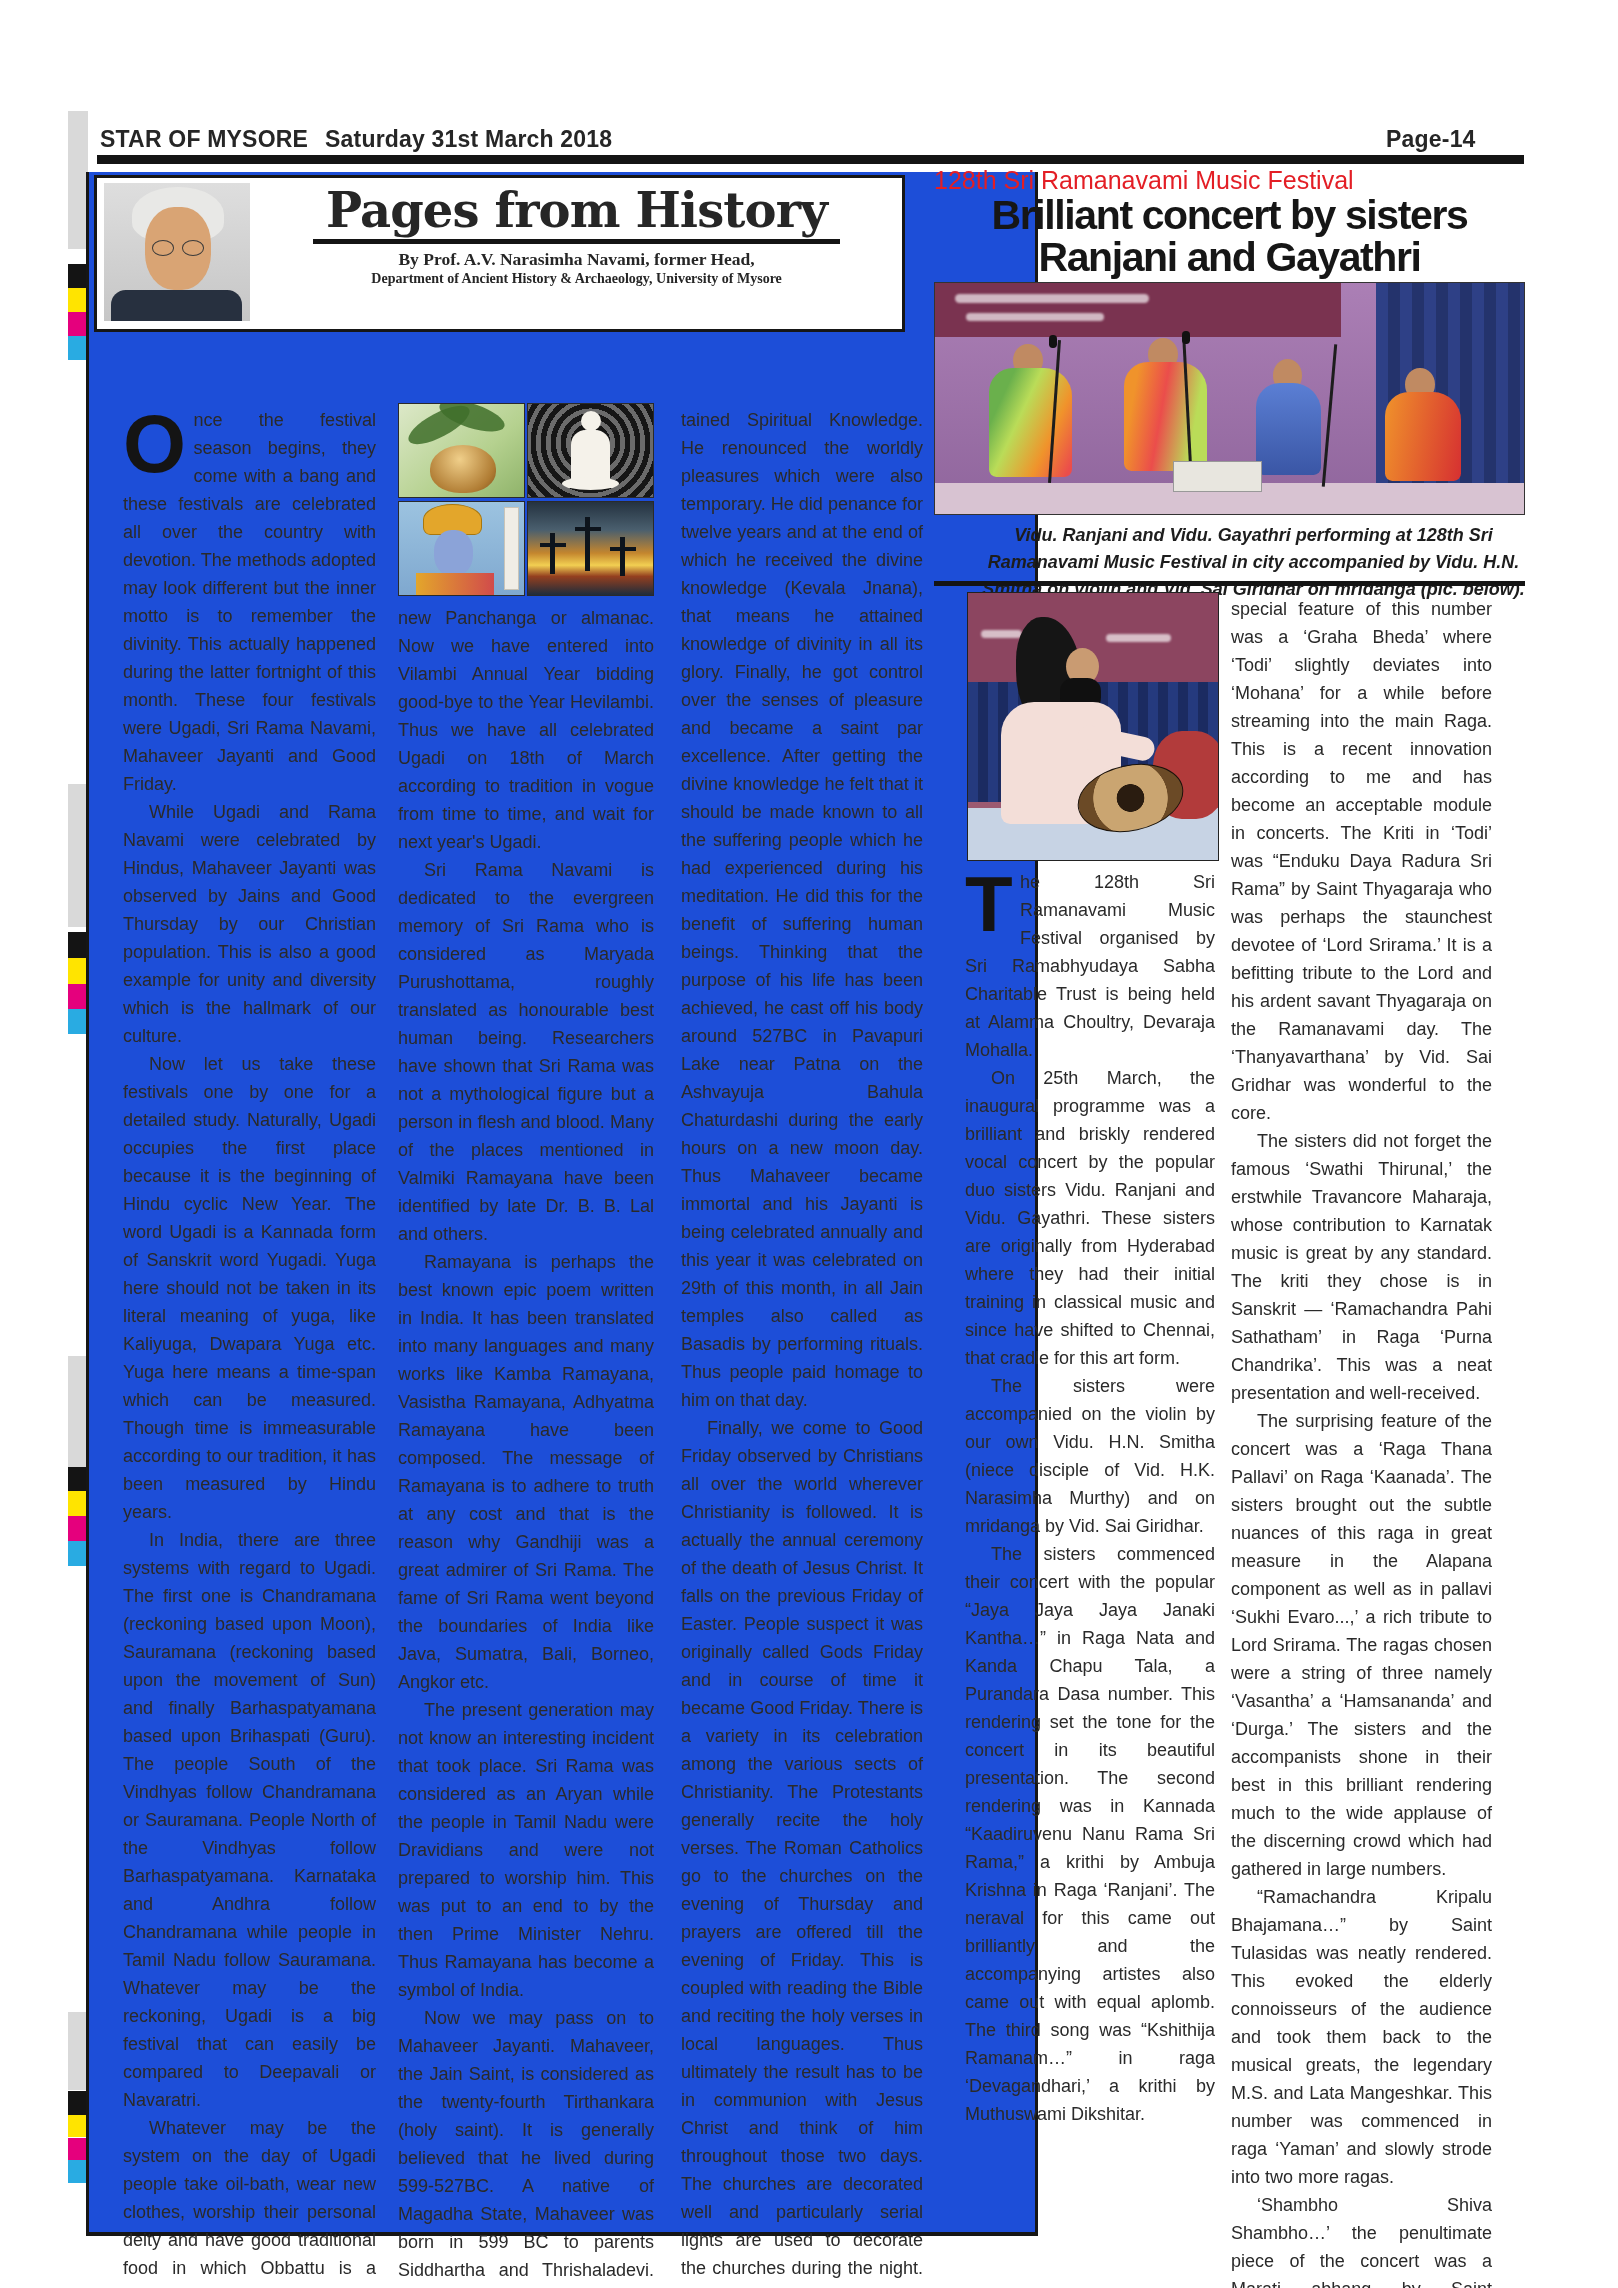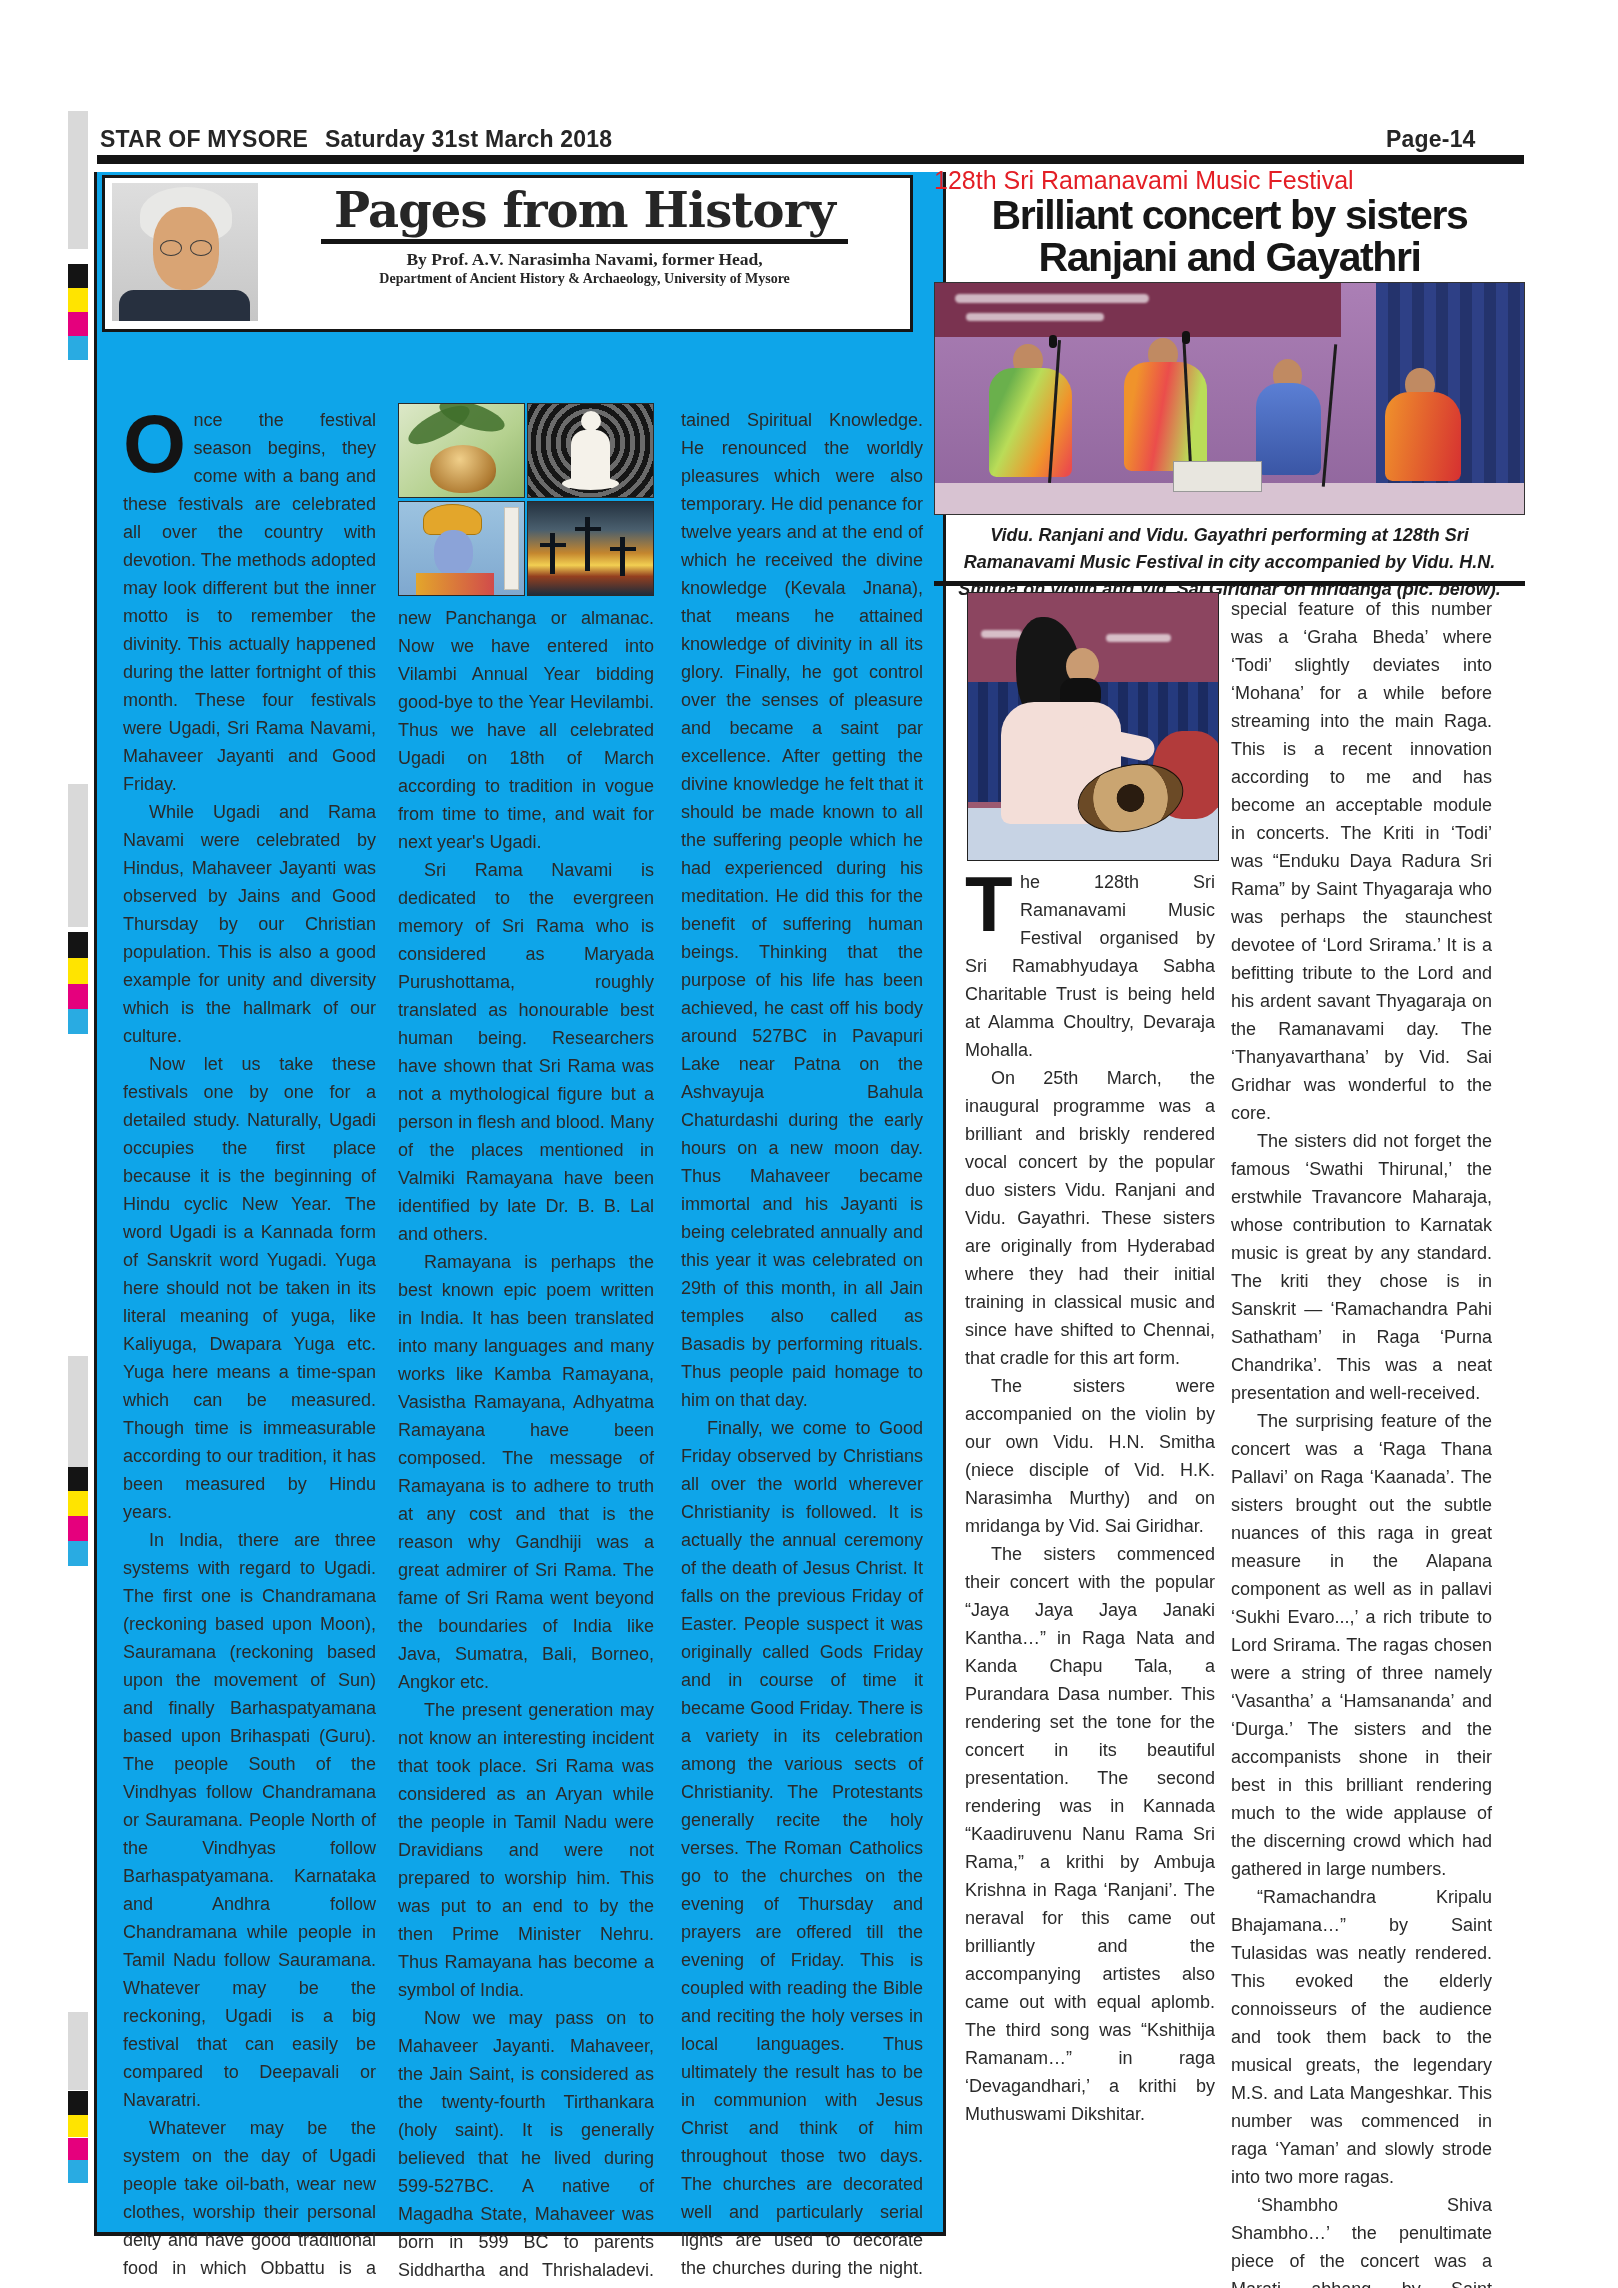--- a/index.html
+++ b/index.html
@@ -9,22 +9,22 @@
   
   .reg{position:absolute;left:68px;width:20px}
   .reg.grey{background:#d9d9d9}.reg.k{background:#141414}.reg.y{background:#ffe400}
   .reg.m{background:#e5007d}.reg.c{background:#29abe2}
 
   
   .mast{position:absolute;top:126px;font-size:23px;font-weight:bold;letter-spacing:0.2px;white-space:nowrap}
   #hdr-rule{position:absolute;left:97px;top:155px;width:1427px;height:9.2px;background:#141414}
 
   
-  #left-box{position:absolute;left:94px;top:172px;width:852px;height:2064px;
-    border-left:3.7px solid #161616;border-right:3.7px solid #161616;border-bottom:4.6px solid #161616;background:#0ea5e9}
+  #left-box{position:absolute;left:86px;top:172px;width:952px;height:2064px;
+    border-left:3.7px solid #161616;border-right:3.7px solid #161616;border-bottom:4.6px solid #161616;background:#1d4ed8}
   #hist-head{position:absolute;left:4.6px;top:2.8px;width:811px;height:157px;border:3.7px solid #161616;background:#fff}
   #portrait{position:absolute;left:7.4px;top:5.5px;width:146px;height:138px;background:linear-gradient(#dedede,#c6c6c6);overflow:hidden}
   .po-hair{position:absolute;left:28px;top:3.7px;width:92px;height:55px;background:#e8e8e6;border-radius:50% 50% 35% 35%}
   .po-face{position:absolute;left:41px;top:24px;width:66px;height:83px;background:#d9a474;border-radius:44%}
   .po-g{position:absolute;top:57px;width:22px;height:15.7px;border:1.8px solid #3a3a3a;border-radius:50%}
   .po-body{position:absolute;left:7.4px;bottom:0;width:131px;height:31px;background:#27303f;border-radius:14.8px 14.8px 0 0}
   #hist-titlewrap{position:absolute;left:157px;top:5.5px;width:646px;text-align:center}
   #hist-title{display:inline-block;font-family:"DejaVu Serif",serif;font-weight:900;font-size:48px;line-height:54px;
     letter-spacing:-0.9px;border-bottom:5.5px solid #141414;padding:0 13px 1.8px}
   .byl{font-family:"Liberation Serif",serif;font-weight:bold;font-size:17.5px;margin-top:4.6px}
@@ -75,21 +75,21 @@
   .smudge{position:absolute;background:rgba(255,255,255,.65);border-radius:5.5px;filter:blur(0.9px)}
   .p1-curtain{position:absolute;right:0;top:0;width:148px;height:100%;
     background:repeating-linear-gradient(90deg,#2e4086 0 12px,#24336c 12px 24px)}
   .p1-floor{position:absolute;left:0;bottom:0;width:100%;height:31px;background:#d8c3d2}
   .p1-box{position:absolute;left:238px;bottom:22px;width:89px;height:31px;background:#e8e6df;border:0.9px solid #999}
   .fig{position:absolute}
   .fig .head{position:absolute;left:24px;top:-24px;width:29.5px;height:33px;background:#c08a62;border-radius:50%}
   .fig .torso{position:absolute;width:83px;height:109px;border-radius:24px 28px 7.4px 7.4px}
   .p1-mic{position:absolute;width:2.8px;height:143px;background:#1d1d1d}
   .p1-michead{position:absolute;width:8.3px;height:13px;background:#111;border-radius:3.7px}
-  #caption{position:absolute;left:934px;top:522px;width:591px;text-align:center;font-weight:bold;font-style:italic;
+  #caption{position:absolute;left:958px;top:522px;width:591px;text-align:center;font-weight:bold;font-style:italic;
     font-size:18px;line-height:27px;color:#1d1d1d}
   #cap-rule{position:absolute;left:934px;top:581px;width:591px;height:4.6px;background:#141414}
   #photo2{position:absolute;left:967px;top:592px;width:252px;height:269px;border:1.8px solid #222;overflow:hidden;background:#9c5a71}
   .p2-top{position:absolute;left:0;top:0;width:100%;height:92px;background:#8c4560}
   .p2-curtain{position:absolute;left:0;top:89px;width:100%;height:120px;
     background:repeating-linear-gradient(90deg,#253a7e 0 10px,#1b2b61 10px 20px)}
   .p2-floor{position:absolute;left:0;bottom:0;width:100%;height:52px;background:#c7d3e4}
   .p2-red{position:absolute;right:-7.4px;top:138px;width:72px;height:88px;background:#b23b3b;border-radius:40%}
   .p2-hair{position:absolute;left:48px;top:24px;width:66px;height:113px;background:#151515;border-radius:40% 60% 45% 55%}
   .p2-face{position:absolute;left:98px;top:55px;width:33px;height:37px;background:#c99b72;border-radius:50%}

